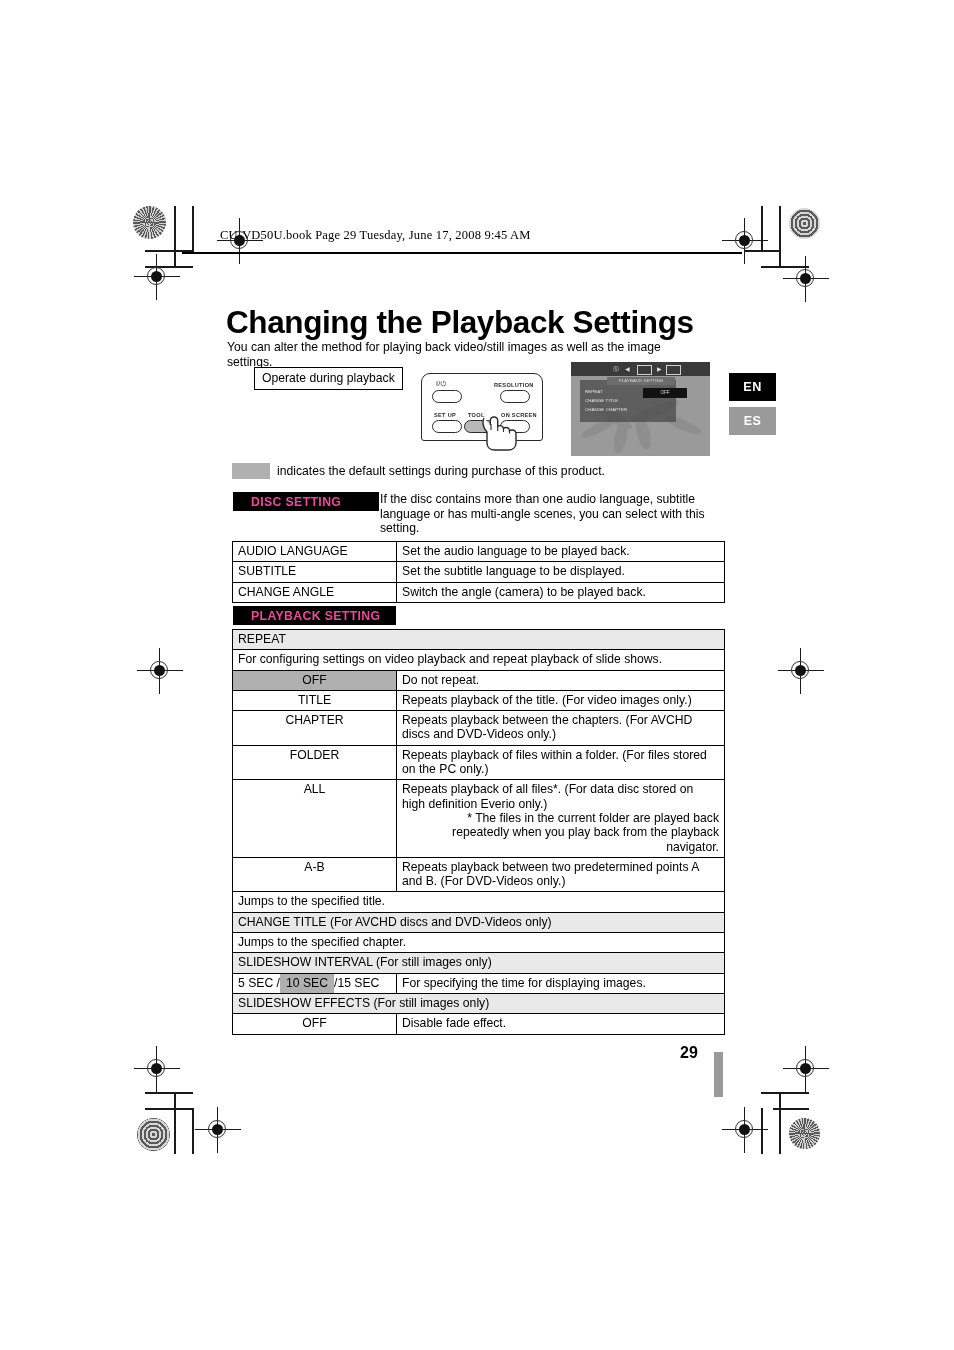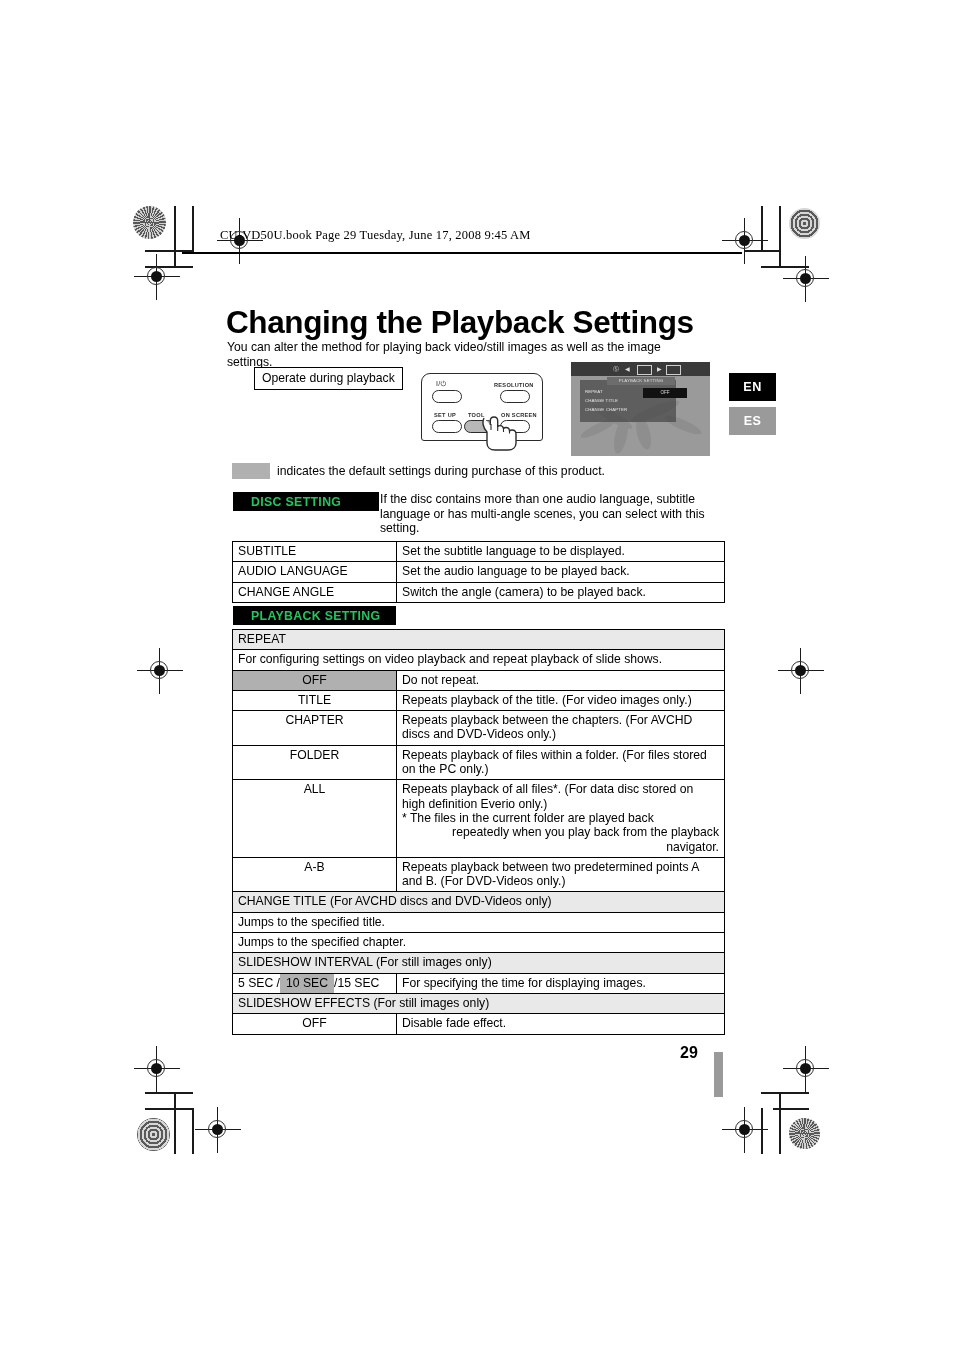--- a/index.html
+++ b/index.html
@@ -192,21 +192,21 @@
   .legend-text {
     position: absolute;
     left: 277px; top: 464px;
     font-size: 12.2px;
     white-space: nowrap;
   }
 
   
   .banner {
     position: absolute;
-    background: #000; color: #22c55e;
+    background: #000; color: #ec4899;
     font-size: 12.3px; font-weight: bold;
     letter-spacing: .35px;
     display: flex; align-items: center;
     padding-left: 18px;
     box-sizing: border-box;
   }
   .banner.disc { left: 233px; top: 492px; width: 146px; height: 19px; }
   .banner.playback { left: 233px; top: 606px; width: 163px; height: 19px; }
 
   .disc-desc {
@@ -233,21 +233,21 @@
 
   td.opt {
     text-align: center;
     vertical-align: middle;
   }
   td.opt.hl { background: #b0b0b0; }
   td.hdr {
     background: #e9e9e9;
   }
   td.full { }
-  .indent-star { display: block; padding-left: 9px; text-indent: -9px; }
+  .indent-star { display: block; padding-left: 9px; text-indent: -9px; text-align: right; }
   .sub-ind { display: block; padding-left: 18px; text-align: right; }
 
   .interval-cell { white-space: nowrap; padding: 2px 0 3px 5px; }
   .interval-cell .hl-inline {
     background: #b0b0b0; padding: 2px 6px 3px 6px;
   }
 
   
   .pagenum {
     position: absolute;
@@ -421,26 +421,26 @@
 <div class="banner disc">DISC SETTING</div>
 <div class="disc-desc">If the disc contains more than one audio language, subtitle language or has multi-angle scenes, you can select with this setting.</div>
 
 <table class="doc t-disc">
   <colgroup>
       <col style="width:164px">
       <col style="width:328px">
     </colgroup>
   <tbody>
     <tr>
+      <td>AUDIO LANGUAGE</td>
+      <td>Set the audio language to be played back.</td>
+    </tr>
+    <tr>
       <td>SUBTITLE</td>
       <td>Set the subtitle language to be displayed.</td>
-    </tr>
-    <tr>
-      <td>AUDIO LANGUAGE</td>
-      <td>Set the audio language to be played back.</td>
     </tr>
     <tr>
       <td>CHANGE ANGLE</td>
       <td>Switch the angle (camera) to be played back.</td>
     </tr>
   </tbody>
 </table>
 
 <div class="banner playback">PLAYBACK SETTING</div>
 
@@ -480,24 +480,24 @@
         <span class="sub-ind">repeatedly when you play back from the playback</span>
         <span class="sub-ind">navigator.</span>
       </td>
     </tr>
     <tr>
       <td class="opt">A-B</td>
       <td>Repeats playback between two predetermined points A and B. (For DVD-Videos only.)</td>
     </tr>
 
     <tr>
+      <td class="full" colspan="2">Jumps to the specified title.</td>
+    </tr>
+    <tr>
       <td class="hdr full" colspan="2">CHANGE TITLE (For AVCHD discs and DVD-Videos only)</td>
-    </tr>
-    <tr>
-      <td class="full" colspan="2">Jumps to the specified title.</td>
     </tr>
 
     <tr>
       <td class="full" colspan="2">Jumps to the specified chapter.</td>
     </tr>
 
     <tr>
       <td class="hdr full" colspan="2">SLIDESHOW INTERVAL (For still images only)</td>
     </tr>
     <tr>

